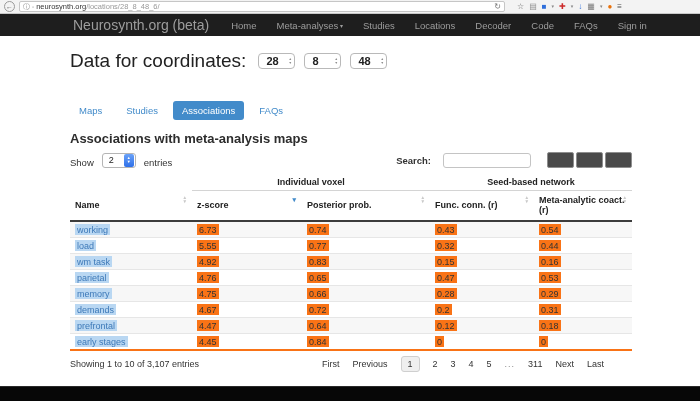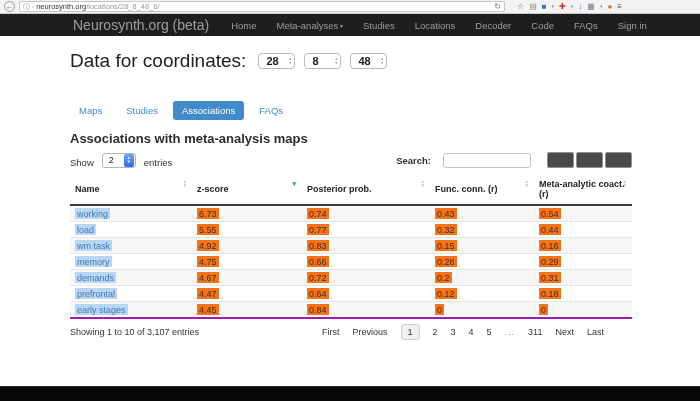--- a/index.html
+++ b/index.html
@@ -79,21 +79,21 @@
   tr.group-row th.spanned { border-bottom:1px solid #d4d4d4; }
   tr.head-row th { font-weight:700; color:#222; padding:4px 2px 5px 5px;
                    border-bottom:2px solid #3c3c3c; position:relative; }
   .sort-both { position:absolute; right:6px; top:4px; display:flex;
                flex-direction:column; align-items:center; }
   .sort-both span { font-size:5px; line-height:4px; color:#c9c9c9; }
   .sort-desc { position:absolute; right:6px; top:5px; font-size:7px;
                color:#428bca; line-height:1; }
   tbody td { padding:2.5px 2px 2.5px 5px; border-bottom:1px solid #e6e6e6; }
   tbody tr:nth-child(odd) { background:#f7f7f7; }
-  tbody tr:last-child td { border-bottom:2px solid #a21caf; }
+  tbody tr:last-child td { border-bottom:2px solid #f97316; }
   .hl { background:#f97316; padding:0.5px 2px; color:#333; }
   a.term { background:#b9d7f2; padding:0.5px 2px; color:#3d79b8;
            text-decoration:none; }
 
   .table-footer { width:562px; margin-top:5px; display:flex; align-items:center; }
   .info { font-size:9px; color:#333; }
   .pagination { margin-left:auto; margin-right:28px; display:flex;
                 align-items:center; gap:13px; }
   .page-item { font-size:9px; color:#333; text-decoration:none; }
   .page-item.active { border:1px solid #cfcfcf; background:#efefef;
@@ -210,20 +210,25 @@
 
     <table>
       <colgroup>
           <col class="c1">
           <col class="c2">
           <col class="c3">
           <col class="c4">
           <col class="c5">
         </colgroup>
       <thead id="table-head">
+          <tr class="group-row">
+            <th colspan="1"></th>
+            <th class="spanned" colspan="2">Individual voxel</th>
+            <th class="spanned" colspan="2">Seed-based network</th>
+          </tr>
           <tr class="head-row">
             <th>Name<span class="sort-both">
                 <span>▴</span>
                 <span>▾</span>
               </span></th>
             <th>z-score<span class="sort-desc">▾</span></th>
             <th>Posterior prob.<span class="sort-both">
                 <span>▴</span>
                 <span>▾</span>
               </span></th>
@@ -253,20 +258,27 @@
             <td><span class="hl">0.44</span></td>
           </tr>
           <tr>
             <td><a class="term">wm task</a></td>
             <td><span class="hl">4.92</span></td>
             <td><span class="hl">0.83</span></td>
             <td><span class="hl">0.15</span></td>
             <td><span class="hl">0.16</span></td>
           </tr>
           <tr>
+            <td><a class="term">parietal</a></td>
+            <td><span class="hl">4.76</span></td>
+            <td><span class="hl">0.65</span></td>
+            <td><span class="hl">0.47</span></td>
+            <td><span class="hl">0.53</span></td>
+          </tr>
+          <tr>
             <td><a class="term">memory</a></td>
             <td><span class="hl">4.75</span></td>
             <td><span class="hl">0.66</span></td>
             <td><span class="hl">0.28</span></td>
             <td><span class="hl">0.29</span></td>
           </tr>
           <tr>
             <td><a class="term">demands</a></td>
             <td><span class="hl">4.67</span></td>
             <td><span class="hl">0.72</span></td>

